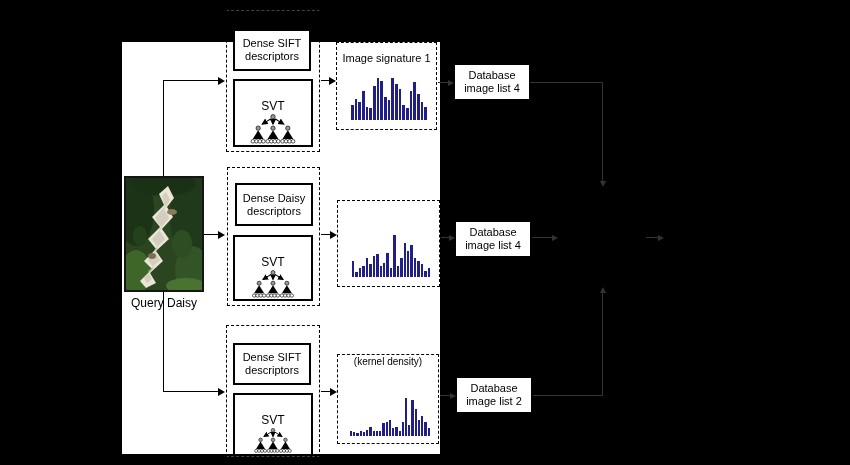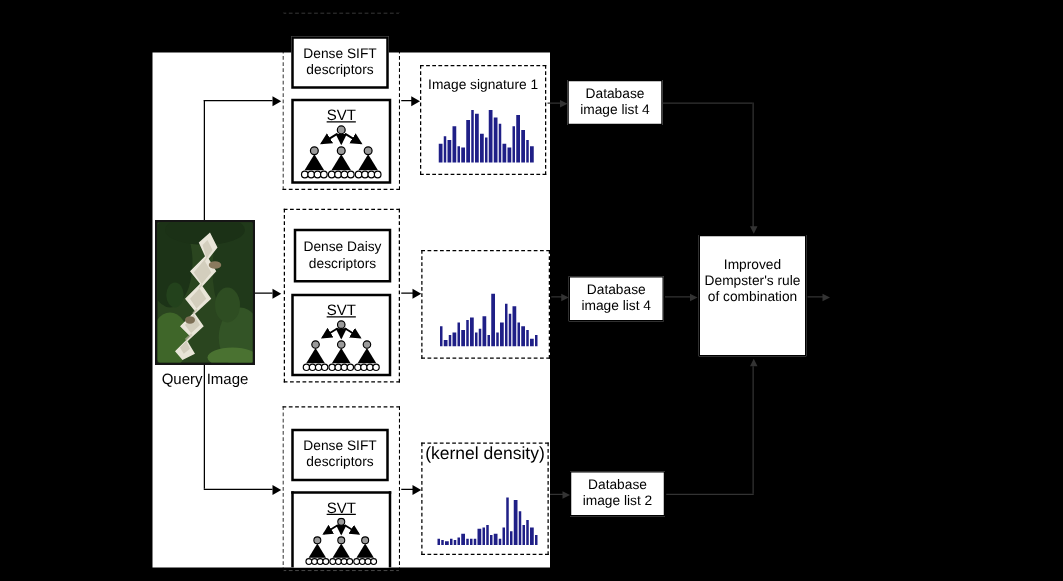--- a/index.html
+++ b/index.html
@@ -17,33 +17,33 @@
   .solid-box {
     position:absolute; background:#fff; border:2px solid #000;
     display:flex; flex-direction:column; align-items:center; justify-content:center;
     text-align:center; font-size:11px; line-height:13px;
   }
   .thin { border-width:1.5px; }
   
   .dashed-box { position:absolute; border:1px dashed #000; background:transparent; }
   .sig-box { position:absolute; border:1px dashed #000; background:#fff; text-align:center; }
   .sig-title { font-size:11px; line-height:14px; padding-top:8px; }
-  .sig-sub { font-size:14px; line-height:14px; }
+  .sig-sub { font-size:10px; line-height:14px; }
   .hist { position:absolute; display:flex; align-items:flex-end; gap:1px; }
   .hist .bar { flex:1 1 auto; background:var(--bar-color,#1f1f87); min-width:1px; }
   
   .arr-r { position:absolute; width:0; height:0;
     border-top:4px solid transparent; border-bottom:4px solid transparent; border-left:7px solid #000; }
   .garr-r { position:absolute; width:0; height:0;
     border-top:3px solid transparent; border-bottom:3px solid transparent; border-left:6px solid #333; }
   .garr-d { position:absolute; width:0; height:0;
     border-left:3px solid transparent; border-right:3px solid transparent; border-top:6px solid #333; }
   .garr-u { position:absolute; width:0; height:0;
     border-left:3px solid transparent; border-right:3px solid transparent; border-bottom:6px solid #333; }
-  .svt-box { overflow:hidden; justify-content:space-between; padding-top:4px;text-decoration:underline; }
+  .svt-box { overflow:hidden; justify-content:space-between; padding-top:18px; }
   .svt-label { font-size:12px; line-height:15px; }
   .query-label { position:absolute; font-size:12px; text-align:center; }
   .desc-box { font-size:11px; }
 </style>
 </head>
 <body>
 
 <div id="stage">
 
   <svg width="0" height="0" style="position:absolute">
@@ -66,21 +66,21 @@
       <ellipse cx="10" cy="94" rx="15" ry="22" fill="#3f6629"></ellipse>
       <ellipse cx="56" cy="66" rx="10" ry="14" fill="#2e4d22"></ellipse>
       <path d="M42,8 L48,20 L41,29 L47,39 L36,51 L43,61 L30,73 L37,83 L24,95 L30,105 L20,110 L14,103 L26,91 L18,83 L30,71 L22,61 L34,49 L26,39 L38,27 L33,16 Z" fill="#e9e5d8"></path>
       <path d="M40,14 L44,22 L38,31 L43,40 L33,52 L39,61 L28,72 L34,82 L22,93 L26,101 L21,105 L18,100 L28,90 L22,82 L32,70 L26,61 L36,50 L29,40 L39,28 L36,18 Z" fill="#c4beac" opacity="0.6"></path>
       <ellipse cx="46" cy="34" rx="5" ry="3" fill="#8a7a5e"></ellipse>
       <ellipse cx="26" cy="78" rx="4" ry="3" fill="#7d6f55"></ellipse>
       <ellipse cx="14" cy="58" rx="7" ry="10" fill="#23421c"></ellipse>
       <ellipse cx="60" cy="108" rx="20" ry="8" fill="#4a7231"></ellipse>
     </svg>
   </div>
-  <div class="query-label" style="left:116px; top:296px; width:96px;">Query Image</div>
+  <div class="query-label" style="left:116px; top:296px; width:96px;">Query Daisy</div>
 
   <div class="abs line" style="left:163px; top:80px; width:1px; height:96px;"></div>
   <div class="abs line" style="left:163px; top:80px; width:55px; height:1px;"></div>
   <div class="arr-r" style="left:218px; top:76.5px;"></div>
 
   <div class="abs line" style="left:204px; top:234px; width:14px; height:1px;"></div>
   <div class="arr-r" style="left:218px; top:230.5px;"></div>
 
   <div class="abs line" style="left:163px; top:292px; width:1px; height:99px;"></div>
   <div class="abs line" style="left:163px; top:391px; width:55px; height:1px;"></div>
@@ -122,21 +122,21 @@
           <circle cx="33.4" cy="40.5" r="2.7"></circle>
         <circle cx="38.6" cy="40.5" r="2.7"></circle>
           <circle cx="43.8" cy="40.5" r="2.7"></circle>
         <circle cx="50.2" cy="40.5" r="2.7"></circle>
           <circle cx="55.4" cy="40.5" r="2.7"></circle>
         <circle cx="60.6" cy="40.5" r="2.7"></circle>
           <circle cx="65.8" cy="40.5" r="2.7"></circle>
       </g>
     </svg>
   </div>
-  <div class="sig-box" style="left:336px; top:52px; width:101px; height:88px;text-align:center;">
+  <div class="sig-box" style="left:336px; top:42px; width:101px; height:88px;text-align:center;">
     <div class="sig-title">Image signature 1</div>
     <div class="hist" style="left:14px; bottom:9px; width:76px; height:42px;">
         <div class="bar" style="height: 35%;"></div>
         <div class="bar" style="height: 50%;"></div>
         <div class="bar" style="height: 42%;"></div>
         <div class="bar" style="height: 68%;"></div>
         <div class="bar" style="height: 32%;"></div>
         <div class="bar" style="height: 28%;"></div>
         <div class="bar" style="height: 80%;"></div>
         <div class="bar" style="height: 100%;"></div>
@@ -289,25 +289,20 @@
   </div>
   <div class="solid-box thin" style="left:455px; top:221px; width:76px; height:36px;">
     <div>Database</div>
     <div>image list 4</div>
   </div>
   <div class="solid-box thin" style="left:456px; top:377px; width:76px; height:36px;">
     <div>Database</div>
     <div>image list 2</div>
   </div>
 
-  <div class="solid-box thin" style="left:559px; top:188px; width:86px; height:97px; justify-content:flex-start; padding-top:17px;">
-    <div>Improved</div>
-    <div>Dempster's rule</div>
-    <div>of combination</div>
-  </div>
 
   <div class="abs gline" style="left:438px; top:82px; width:11px; height:1px;"></div>
   <div class="garr-r" style="left:448px; top:79.5px;"></div>
 
   <div class="abs gline" style="left:441px; top:237px; width:9px; height:1px;"></div>
   <div class="garr-r" style="left:449px; top:234.5px;"></div>
 
   <div class="abs gline" style="left:440px; top:395px; width:11px; height:1px;"></div>
   <div class="garr-r" style="left:450px; top:392.5px;"></div>
 

